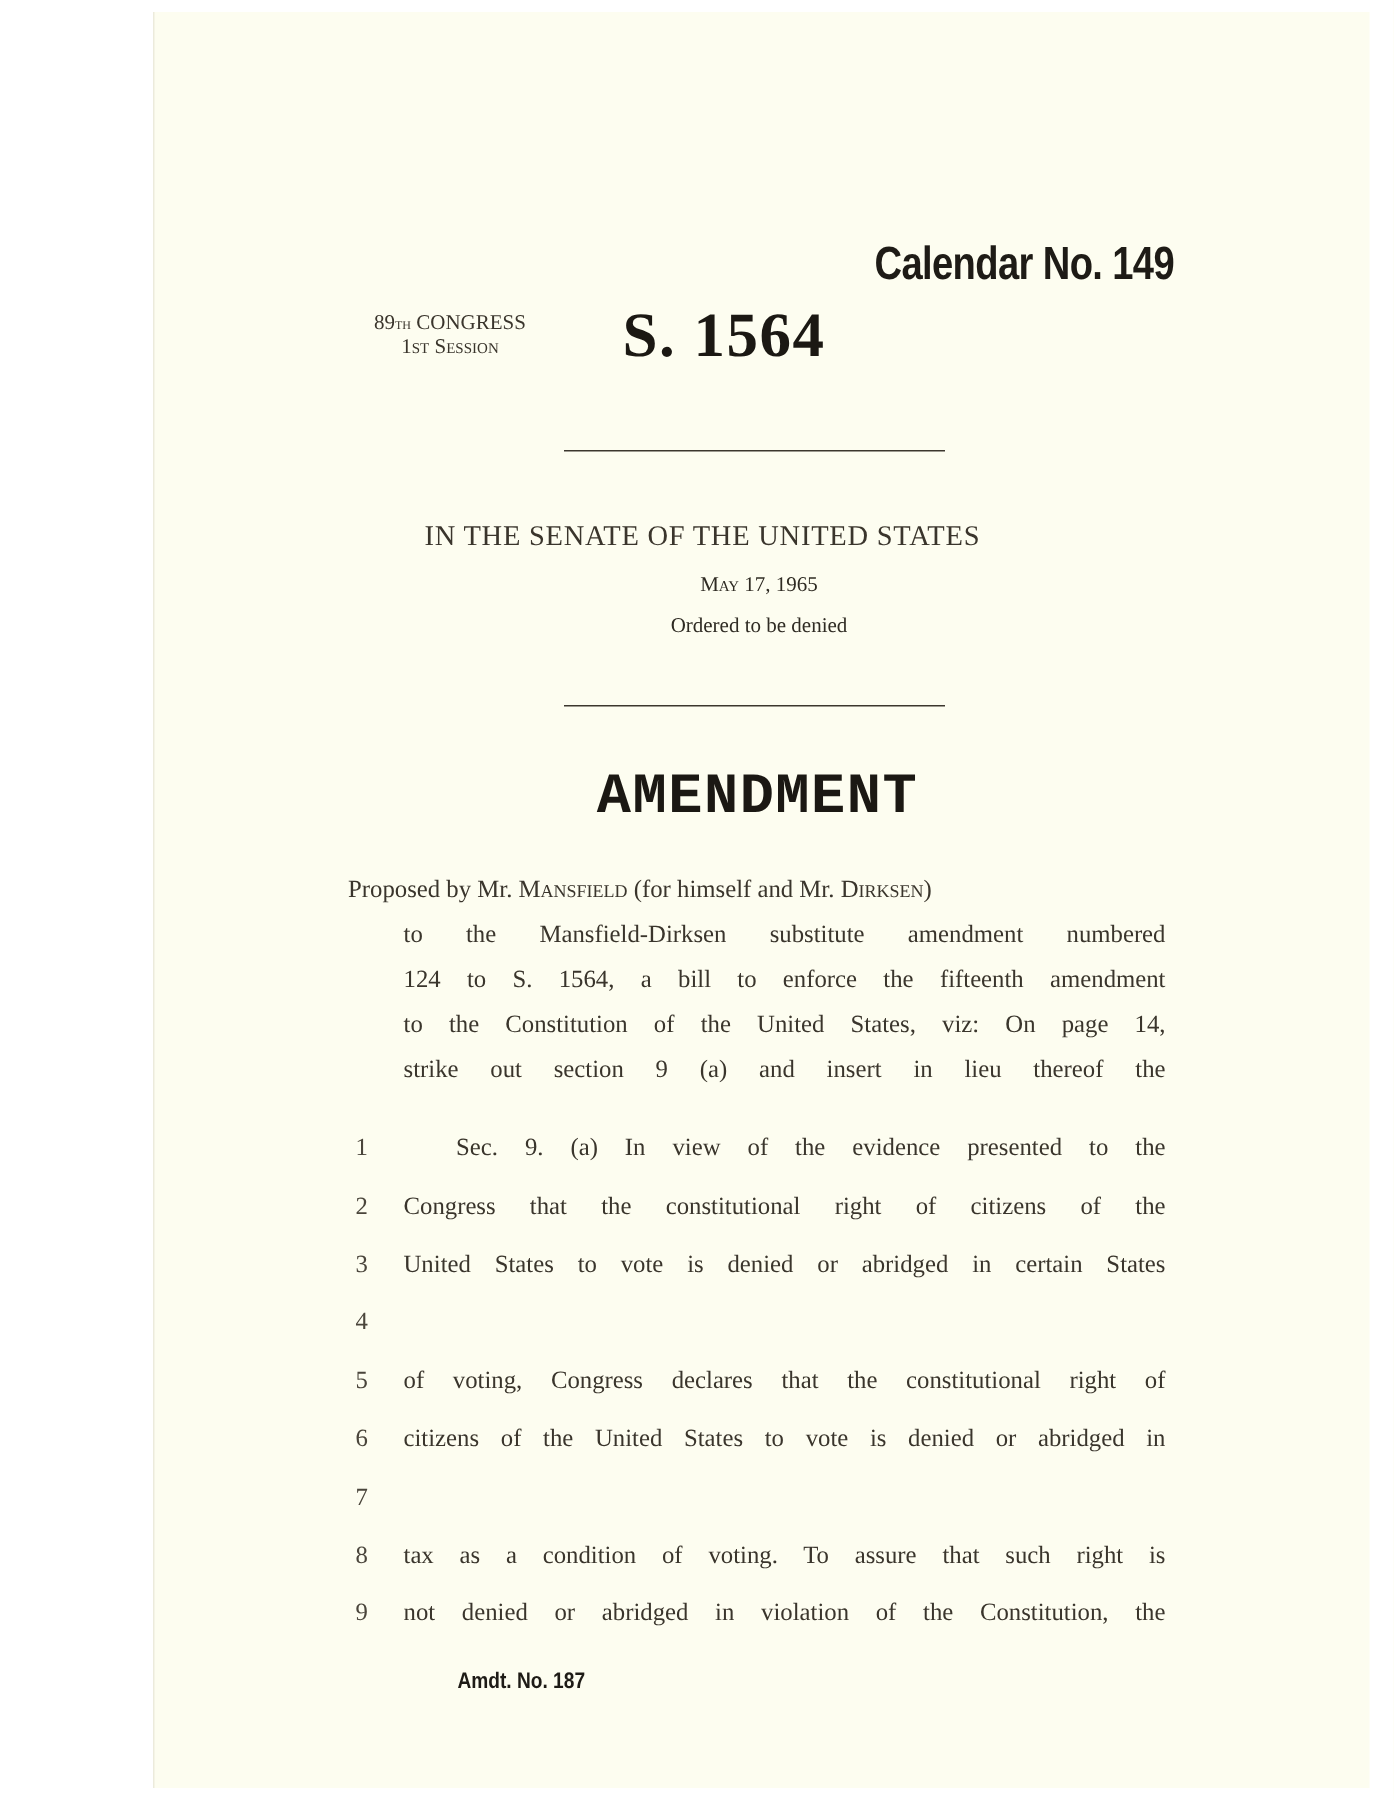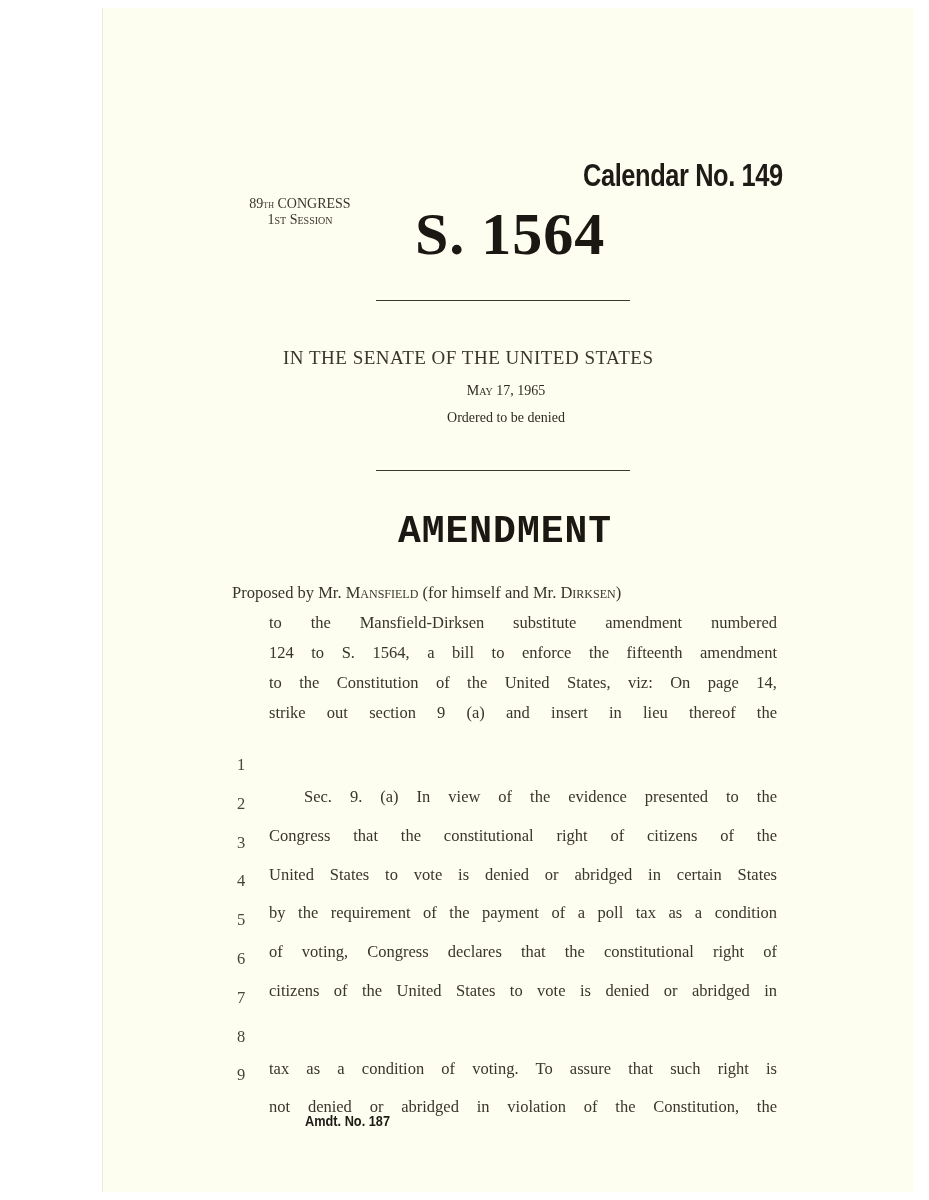--- a/index.html
+++ b/index.html
@@ -11,25 +11,25 @@
       position: absolute; left: 103px; top: 8px; width: 810px; height: 1184px;
       background: #fdfdf0; box-shadow: -1px 0 0 #ecebdc;
     }
     .abs { position: absolute; }
     .calendar {
       left: 583px; top: 158px; font-family: "Liberation Sans Narrow", "Liberation Sans", sans-serif;
       font-weight: bold; font-size: 31px; letter-spacing: -0.5px; transform: scaleX(0.82); transform-origin: left top;
       color: #1e1b16; white-space: nowrap;
     }
     .congress {
-      left: 232px; top: 196px; width: 136px; text-align: center; font-size: 14px; line-height: 15px; color: #3a352c;
+      left: 232px; top: 208px; width: 136px; text-align: center; font-size: 14px; line-height: 15px; color: #3a352c;
     }
     .congress .sc { font-variant: small-caps; }
     .billno {
-      left: 415px; top: 200px; font-size: 60px; font-weight: bold; color: #1b1813; white-space: nowrap;
+      left: 415px; top: 200px; font-size: 42px; font-weight: bold; color: #1b1813; white-space: nowrap;
       font-family: "Liberation Serif", serif; letter-spacing: 1px;
     }
     .rule { height: 1px; background: #3c372e; }
     .rule1 { left: 376px; top: 300px; width: 254px; }
     .rule2 { left: 376px; top: 470px; width: 254px; }
     .senate {
       left: 283px; top: 347px; font-size: 19px; letter-spacing: 0.5px; color: #3a352c; white-space: nowrap;
     }
     .date { left: 280px; top: 383px; width: 452px; text-align: center; font-size: 14px; color: #2f2b23; }
     .date .sc { font-variant: small-caps; }
@@ -40,21 +40,21 @@
     }
     .prop {
       left: 232px; width: 545px; font-size: 16.5px; color: #3a352c; line-height: 30px; margin-top: 16px;
     }
     .prop .first { display: block; white-space: nowrap; }
     .prop .rest { display: block; padding-left: 37px; text-align: justify; text-align-last: left; }
     .sc { font-variant: small-caps; }
     .body-lines { left: 232px; top: 755px; width: 545px; }
     .bline { position: relative; height: 38.8px; font-size: 16.5px; color: #3a352c; white-space: nowrap; }
     .lnum { position: absolute; left: 5px; top: 0; width: 20px; color: #4a453b; }
-    .ltext { position: absolute; left: 37px; right: 0; top: 0; text-align: justify; text-align-last: justify; margin-top: 32px; }
+    .ltext { position: absolute; left: 37px; right: 0; top: 0; text-align: justify; text-align-last: justify; }
     .ltext.indent { padding-left: 35px; }
     .amdt {
       left: 305px; top: 1112px; font-family: "Liberation Sans", sans-serif; font-weight: bold; font-size: 15px;
       color: #1e1b16; transform: scaleX(0.85); transform-origin: left top; white-space: nowrap;
     }
   </style>
 </head>
 <body>
 
 <div class="page"></div>
@@ -94,21 +94,20 @@
   <div class="bline">
       <span class="lnum">2</span>
       <span class="ltext">Congress that the constitutional right of citizens of the</span>
     </div>
   <div class="bline">
       <span class="lnum">3</span>
       <span class="ltext">United States to vote is denied or abridged in certain States</span>
     </div>
   <div class="bline">
       <span class="lnum">4</span>
-      <span class="ltext">by the requirement of the payment of a poll tax as a condition</span>
     </div>
   <div class="bline">
       <span class="lnum">5</span>
       <span class="ltext">of voting, Congress declares that the constitutional right of</span>
     </div>
   <div class="bline">
       <span class="lnum">6</span>
       <span class="ltext">citizens of the United States to vote is denied or abridged in</span>
     </div>
   <div class="bline">

